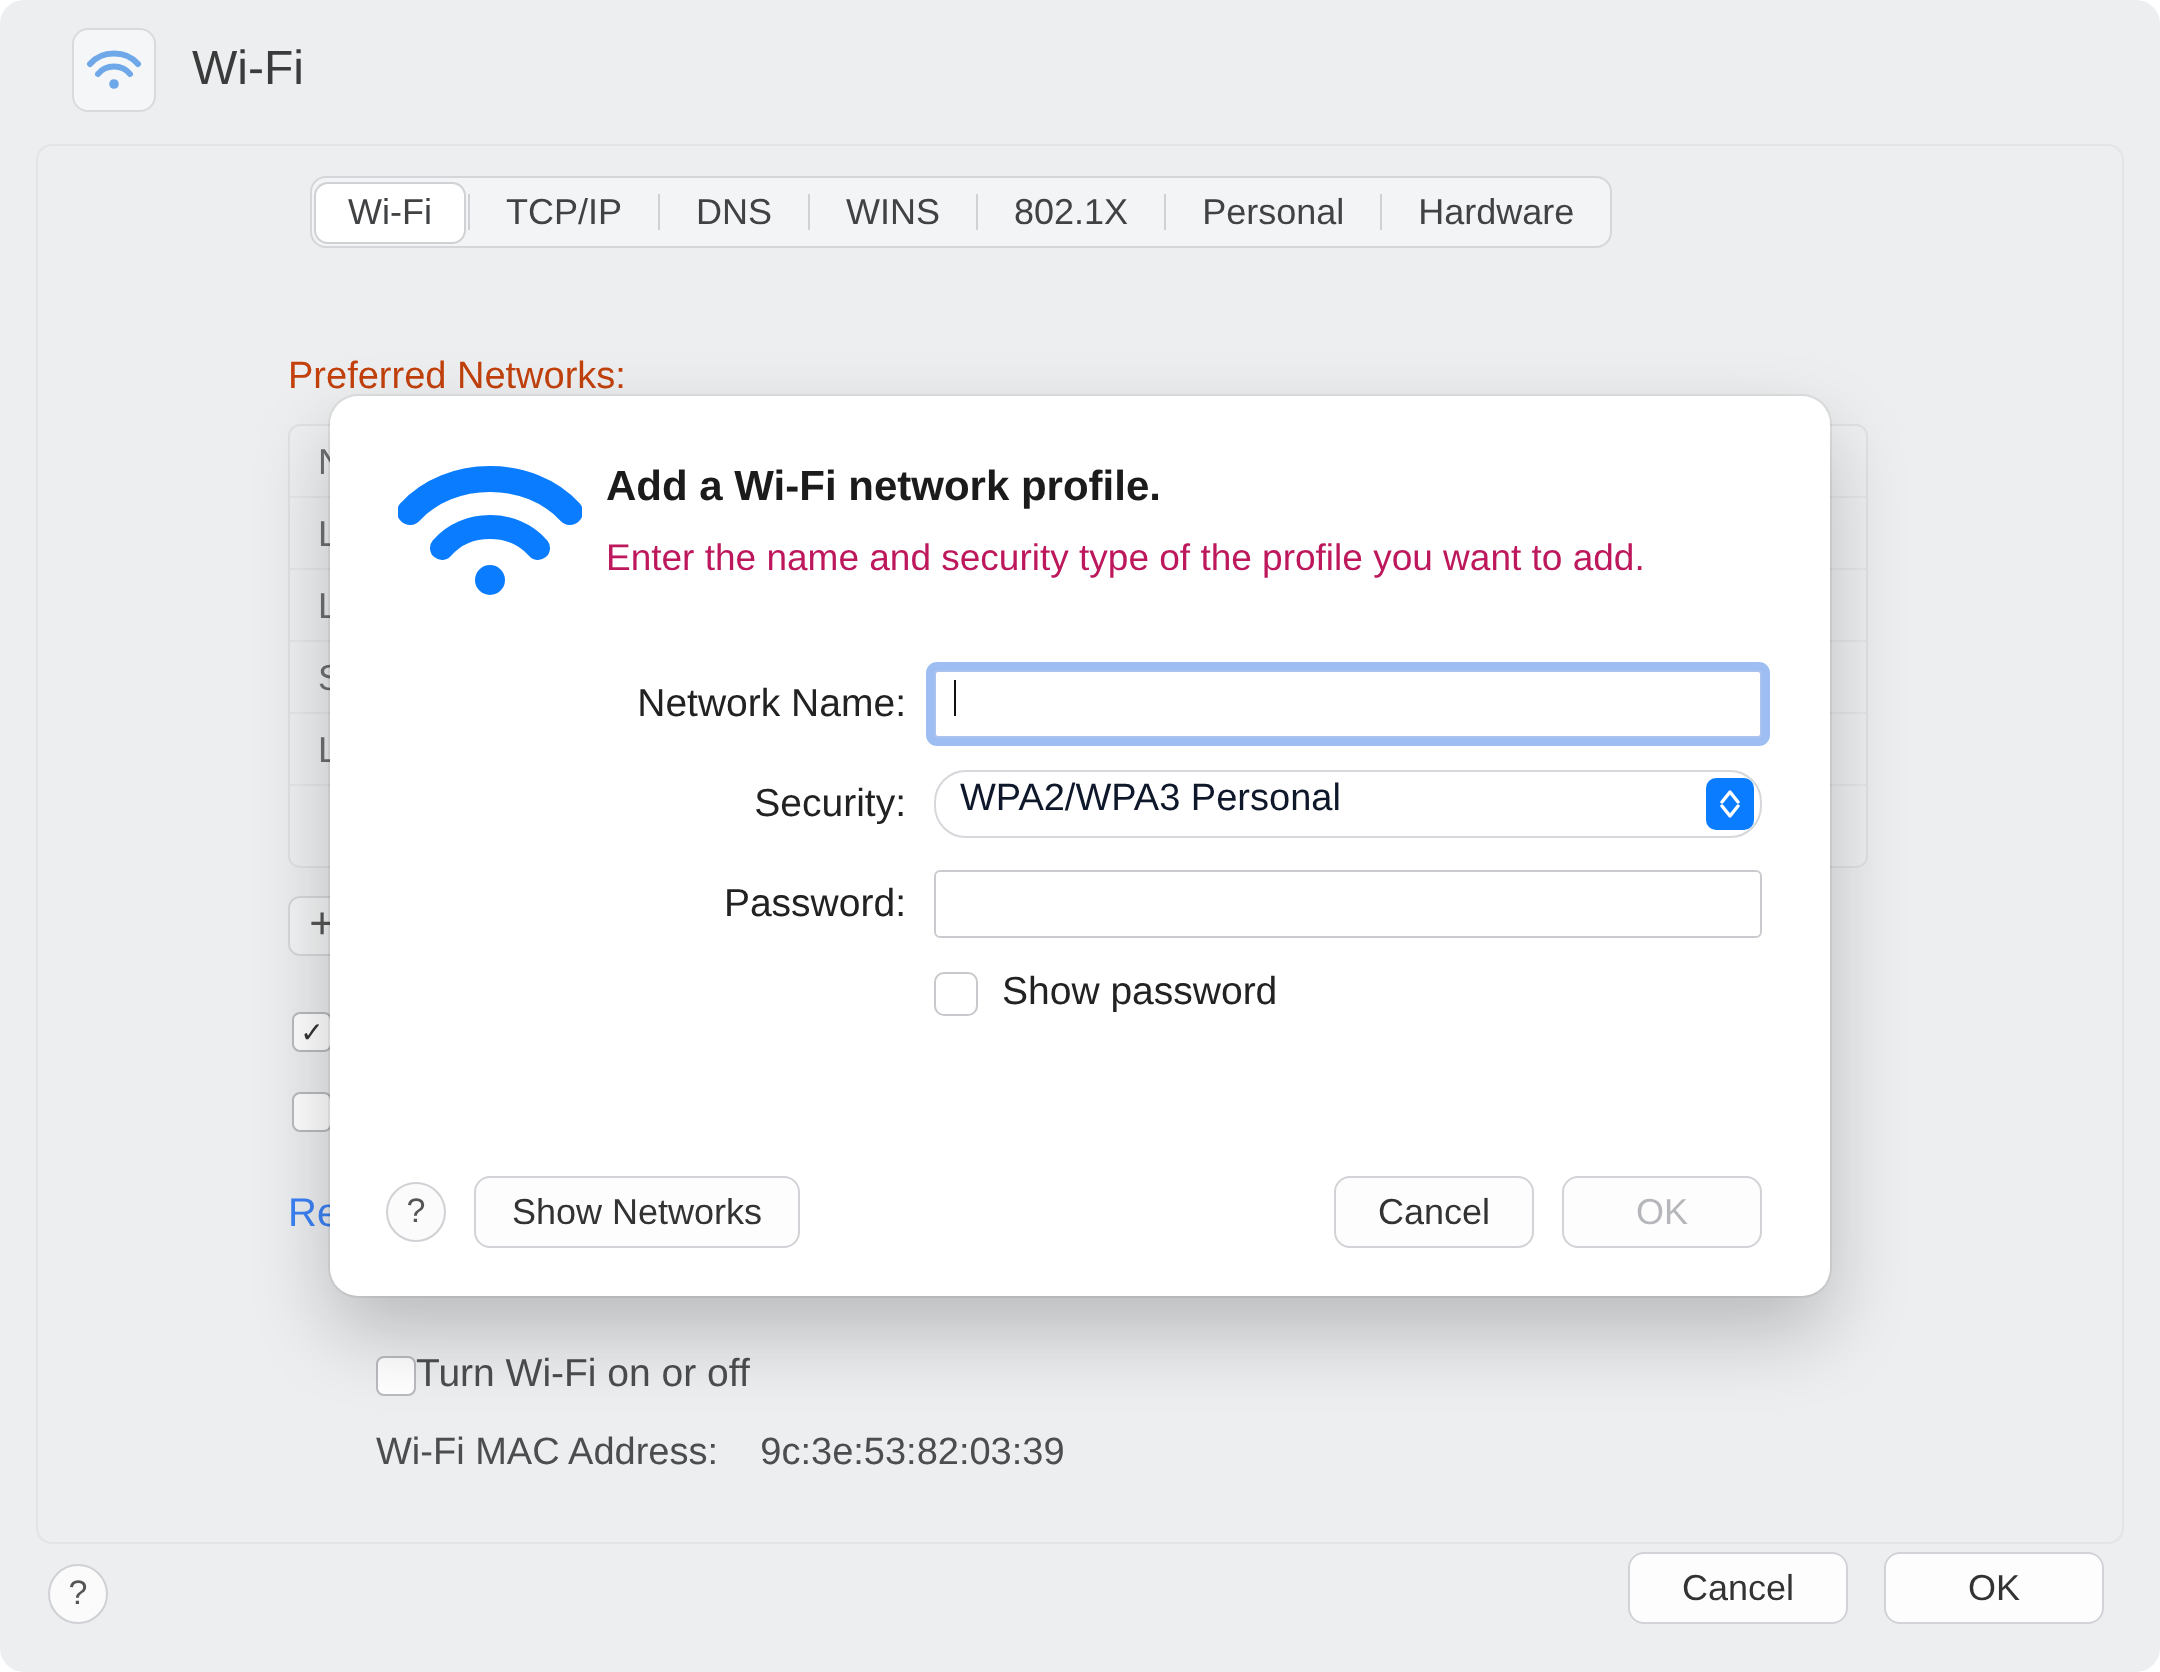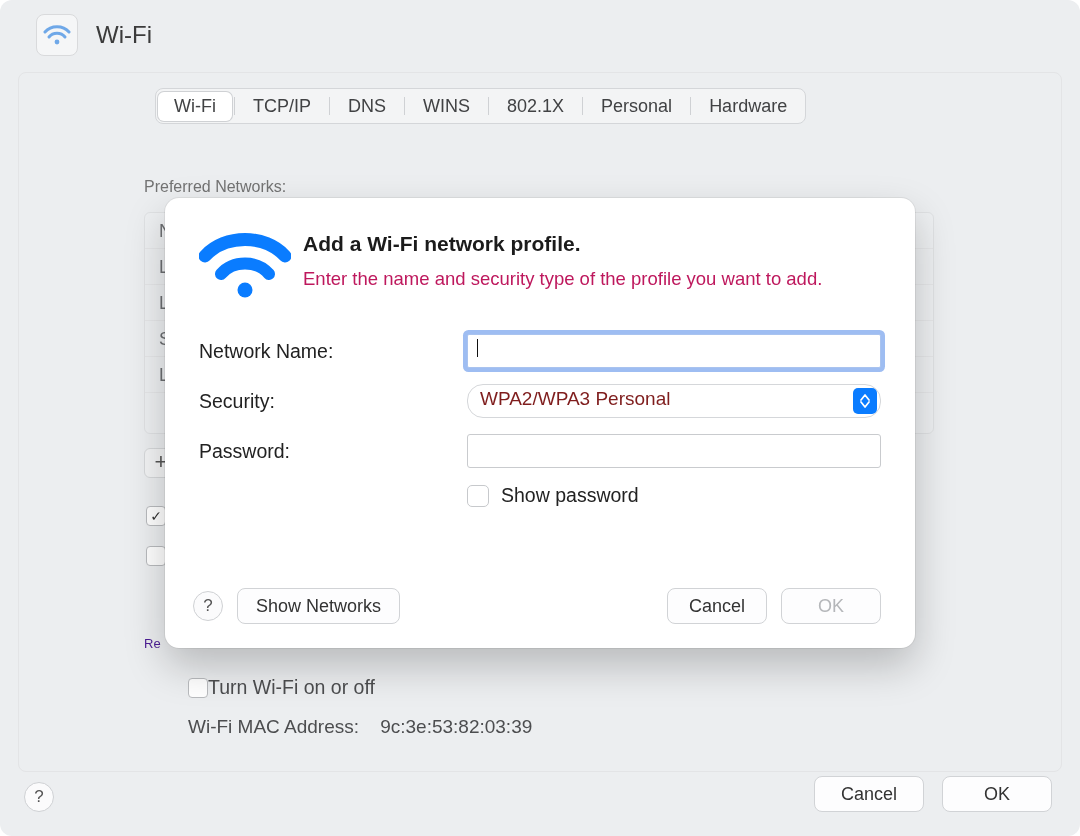--- a/index.html
+++ b/index.html
@@ -62,21 +62,21 @@
   .bg-panel {
     position: absolute;
     left: 18px; top: 72px;
     width: 1044px; height: 700px;
     border: 1px solid #e3e4e6;
     border-radius: 8px;
     background: #eceef0;
   }
   .bg-label-preferred {
     position: absolute; left: 144px; top: 178px;
-    font-size: 16px; color: #737373;
+    font-size: 19px; color: #c2410c;
   }
   .bg-table {
     position: absolute; left: 144px; top: 212px;
     width: 790px; height: 222px;
     border: 1px solid #e0e2e4;
     border-radius: 6px;
     background: #eef0f2;
   }
   .bg-table-row {
     height: 36px; line-height: 36px;
@@ -99,21 +99,21 @@
     font-size: 19px; color: #444;
   }
   .bg-check {
     width: 20px; height: 20px;
     border: 1px solid #b9bbbe;
     border-radius: 4px;
     background: #fff;
     display: inline-flex; align-items: center; justify-content: center;
     font-size: 14px; color: #333;
   }
-  .bg-re { position: absolute; left: 144px; top: 596px; font-size: 13px; color: #4c1d95; margin-top: 40px;}
+  .bg-re { position: absolute; left: 144px; top: 596px; font-size: 20px; color: #3b82f6;}
   .bg-turn {
     position: absolute; left: 188px; top: 676px;
     display:flex; align-items:center; 
   }
   .bg-mac {
     position: absolute; left: 188px; top: 716px;
     font-size: 19px; color: #4c4d4f;
   }
   .footer-btns {
     position: absolute; right: 28px; bottom: 24px;
@@ -168,21 +168,21 @@
     font-size: 18.5px; color: #be185d; line-height: 1.45;
   }
   .form {
     margin-top: 30px;
   }
   .form-row {
     display:flex; align-items:center;
     margin-bottom: 16px;
   }
   .form-label {
-    width: 268px; 
+    width: 268px; text-align: right;
     font-size: 19.5px; color: #222;
     padding-right: 14px;
   }
   .text-input {
     flex: 1;
     height: 34px;
     border: 1px solid #c9cbce;
     border-radius: 2px;
     font-size: 18px;
     padding: 2px 8px;
@@ -193,21 +193,21 @@
     border: 1px solid #a9c3ef;
     box-shadow: 0 0 0 4px #9ebdf2;
   }
   .select-wrap {
     flex:1; position:relative;
   }
   .select-display {
     height: 34px;
     border: 1px solid #d5d7da;
     border-radius: 16px;
-    font-size: 19px; color: #7f1d1d;
+    font-size: 19px; color: #0f172a;
     padding: 3px 30px 0 12px;
     background: #fff;
   }
   .select-arrows {
     position:absolute; right:4px; top:4px;
     width: 24px; height: 26px;
     background: #0a7cff;
     border-radius: 5px;
     display:flex; flex-direction:column; align-items:center; justify-content:center;
     gap:0px;

